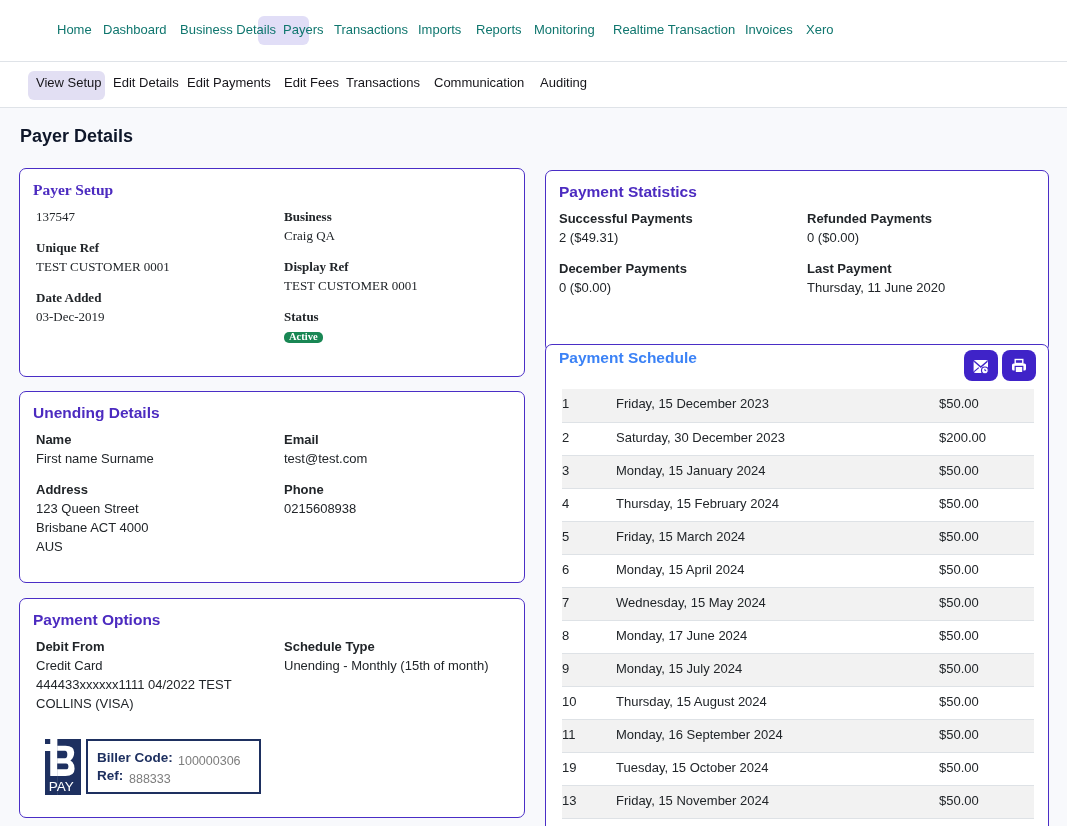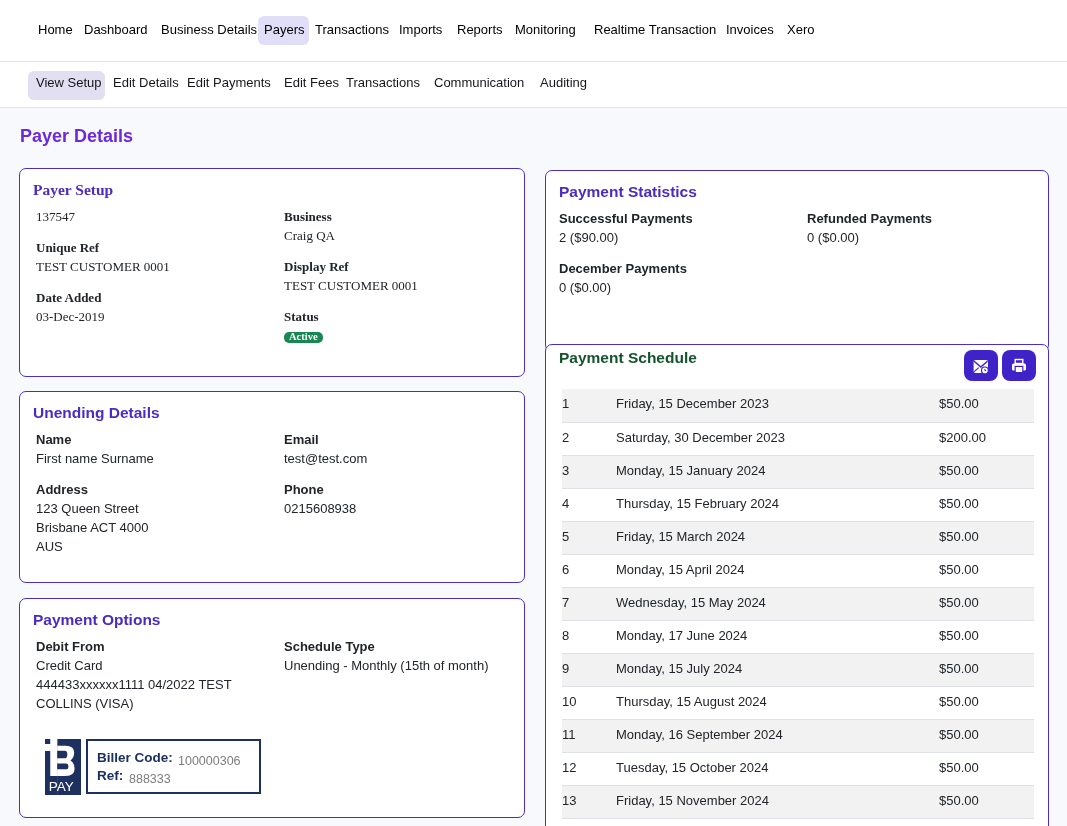--- a/index.html
+++ b/index.html
@@ -1,34 +1,34 @@
 <!DOCTYPE html>
 <html><head>
 <meta charset="utf-8">
 <style>
   * { margin:0; padding:0; box-sizing:border-box; }
   html,body { width:1067px; height:826px; overflow:hidden; }
   body { font-family:"Liberation Sans", sans-serif; background:#f8f9fc; position:relative; color:#212529; }
   .bar1 { position:absolute; left:0; top:0; width:1067px; height:62px; background:#fff; border-bottom:1px solid #dfe3e8; }
   .bar2 { position:absolute; left:0; top:62px; width:1067px; height:46px; background:#fff; border-bottom:1px solid #dfe3e8; }
-  .nav1 a { position:absolute; top:22px; font-size:13px; color:#000000; text-decoration:none; white-space:nowrap; }
+  .nav1 a { position:absolute; top:22px; font-size:13px; color:#0f766e; text-decoration:none; white-space:nowrap;margin-left:19px; }
   .pill1 { position:absolute; left:258px; top:16px; width:51px; height:29px; background:#e1def7; border-radius:6px; }
   .nav2 a { position:absolute; top:75px; font-size:13px; color:#16151a; text-decoration:none; white-space:nowrap; }
   .pill2 { position:absolute; left:28px; top:71px; width:77px; height:29px; background:#e2dff3; border-radius:6px; }
-  h1 { position:absolute; left:20px; top:126px; font-size:18px; font-weight:bold; color:#6d28d9; }
+  h1 { position:absolute; left:20px; top:126px; font-size:18px; font-weight:bold; color:#0f172a; }
   .card { position:absolute; background:#fff; border:1px solid #4a2ec6; border-radius:7px; }
   .card h2 { font-size:15.5px; font-weight:bold; color:#4c2bc0; margin:12px 0 8px 13px; }
   .grp { margin-bottom:12px; }
   .grp .lbl { font-weight:bold; font-size:13px; line-height:19px; }
   .grp .val { font-size:13px; line-height:19px; }
   .cols { display:grid; grid-template-columns:248px 1fr; padding:0 16px; }
   .badge { display:inline-block; background:#198754; color:#fff; font-size:10.5px; font-weight:bold; line-height:1; padding:0 5px; border-radius:5px; margin-top:5px; }
   
   .sched-head { position:relative; height:44px; }
-  .sched-title { position:absolute; left:13px; top:4px; font-size:15.5px; font-weight:bold; color:#14532d; }
+  .sched-title { position:absolute; left:13px; top:4px; font-size:15.5px; font-weight:bold; color:#3b82f6; }
   .btn { position:absolute; top:5px; width:34px; height:31px; background:#3f23c8; border-radius:8px; }
   .btn.mail { right:50px; }
   .btn.print { right:12px; }
   table.sched { border-collapse:collapse; margin:0 16px; width:472px; font-size:13px; }
   table.sched td { border-bottom:1px solid #dee2e6; height:33px; padding:0 0 3px 0; vertical-align:middle; }
   table.sched tr.odd { background:#f2f2f2; }
   td.c1 { width:54px; padding-left:5px; }
   td.c2 { width:323px; }
   td.c3 { }
   
@@ -161,31 +161,35 @@
     </svg>
   </div>
 </div>
 
 <div class="card" style="left:545px; top:170px; width:504px; height:182px;">
   <h2>Payment Statistics</h2>
   <div class="cols" style="padding:0 13px;">
     <div>
       <div class="grp">
           <div class="lbl">Successful Payments</div>
-          <div class="val">2 ($90.00)</div>
+          <div class="val">2 ($49.31)</div>
         </div>
       <div class="grp">
           <div class="lbl">December Payments</div>
           <div class="val">0 ($0.00)</div>
         </div>
     </div>
     <div>
       <div class="grp">
           <div class="lbl">Refunded Payments</div>
           <div class="val">0 ($0.00)</div>
+        </div>
+      <div class="grp">
+          <div class="lbl">Last Payment</div>
+          <div class="val">Thursday, 11 June 2020</div>
         </div>
     </div>
   </div>
 </div>
 
 <div class="card" style="left:545px; top:344px; width:504px; height:560px;">
   <div class="sched-head">
     <div class="sched-title">Payment Schedule</div>
     <div class="btn mail">
       <svg width="34" height="31" viewBox="0 0 34 31">
@@ -255,21 +259,21 @@
           <td class="c1">10</td>
           <td class="c2">Thursday, 15 August 2024</td>
           <td class="c3">$50.00</td>
         </tr>
     <tr class="odd">
           <td class="c1">11</td>
           <td class="c2">Monday, 16 September 2024</td>
           <td class="c3">$50.00</td>
         </tr>
     <tr>
-          <td class="c1">12</td>
+          <td class="c1">19</td>
           <td class="c2">Tuesday, 15 October 2024</td>
           <td class="c3">$50.00</td>
         </tr>
     <tr class="odd">
           <td class="c1">13</td>
           <td class="c2">Friday, 15 November 2024</td>
           <td class="c3">$50.00</td>
         </tr>
     <tr>
           <td class="c1">14</td>

